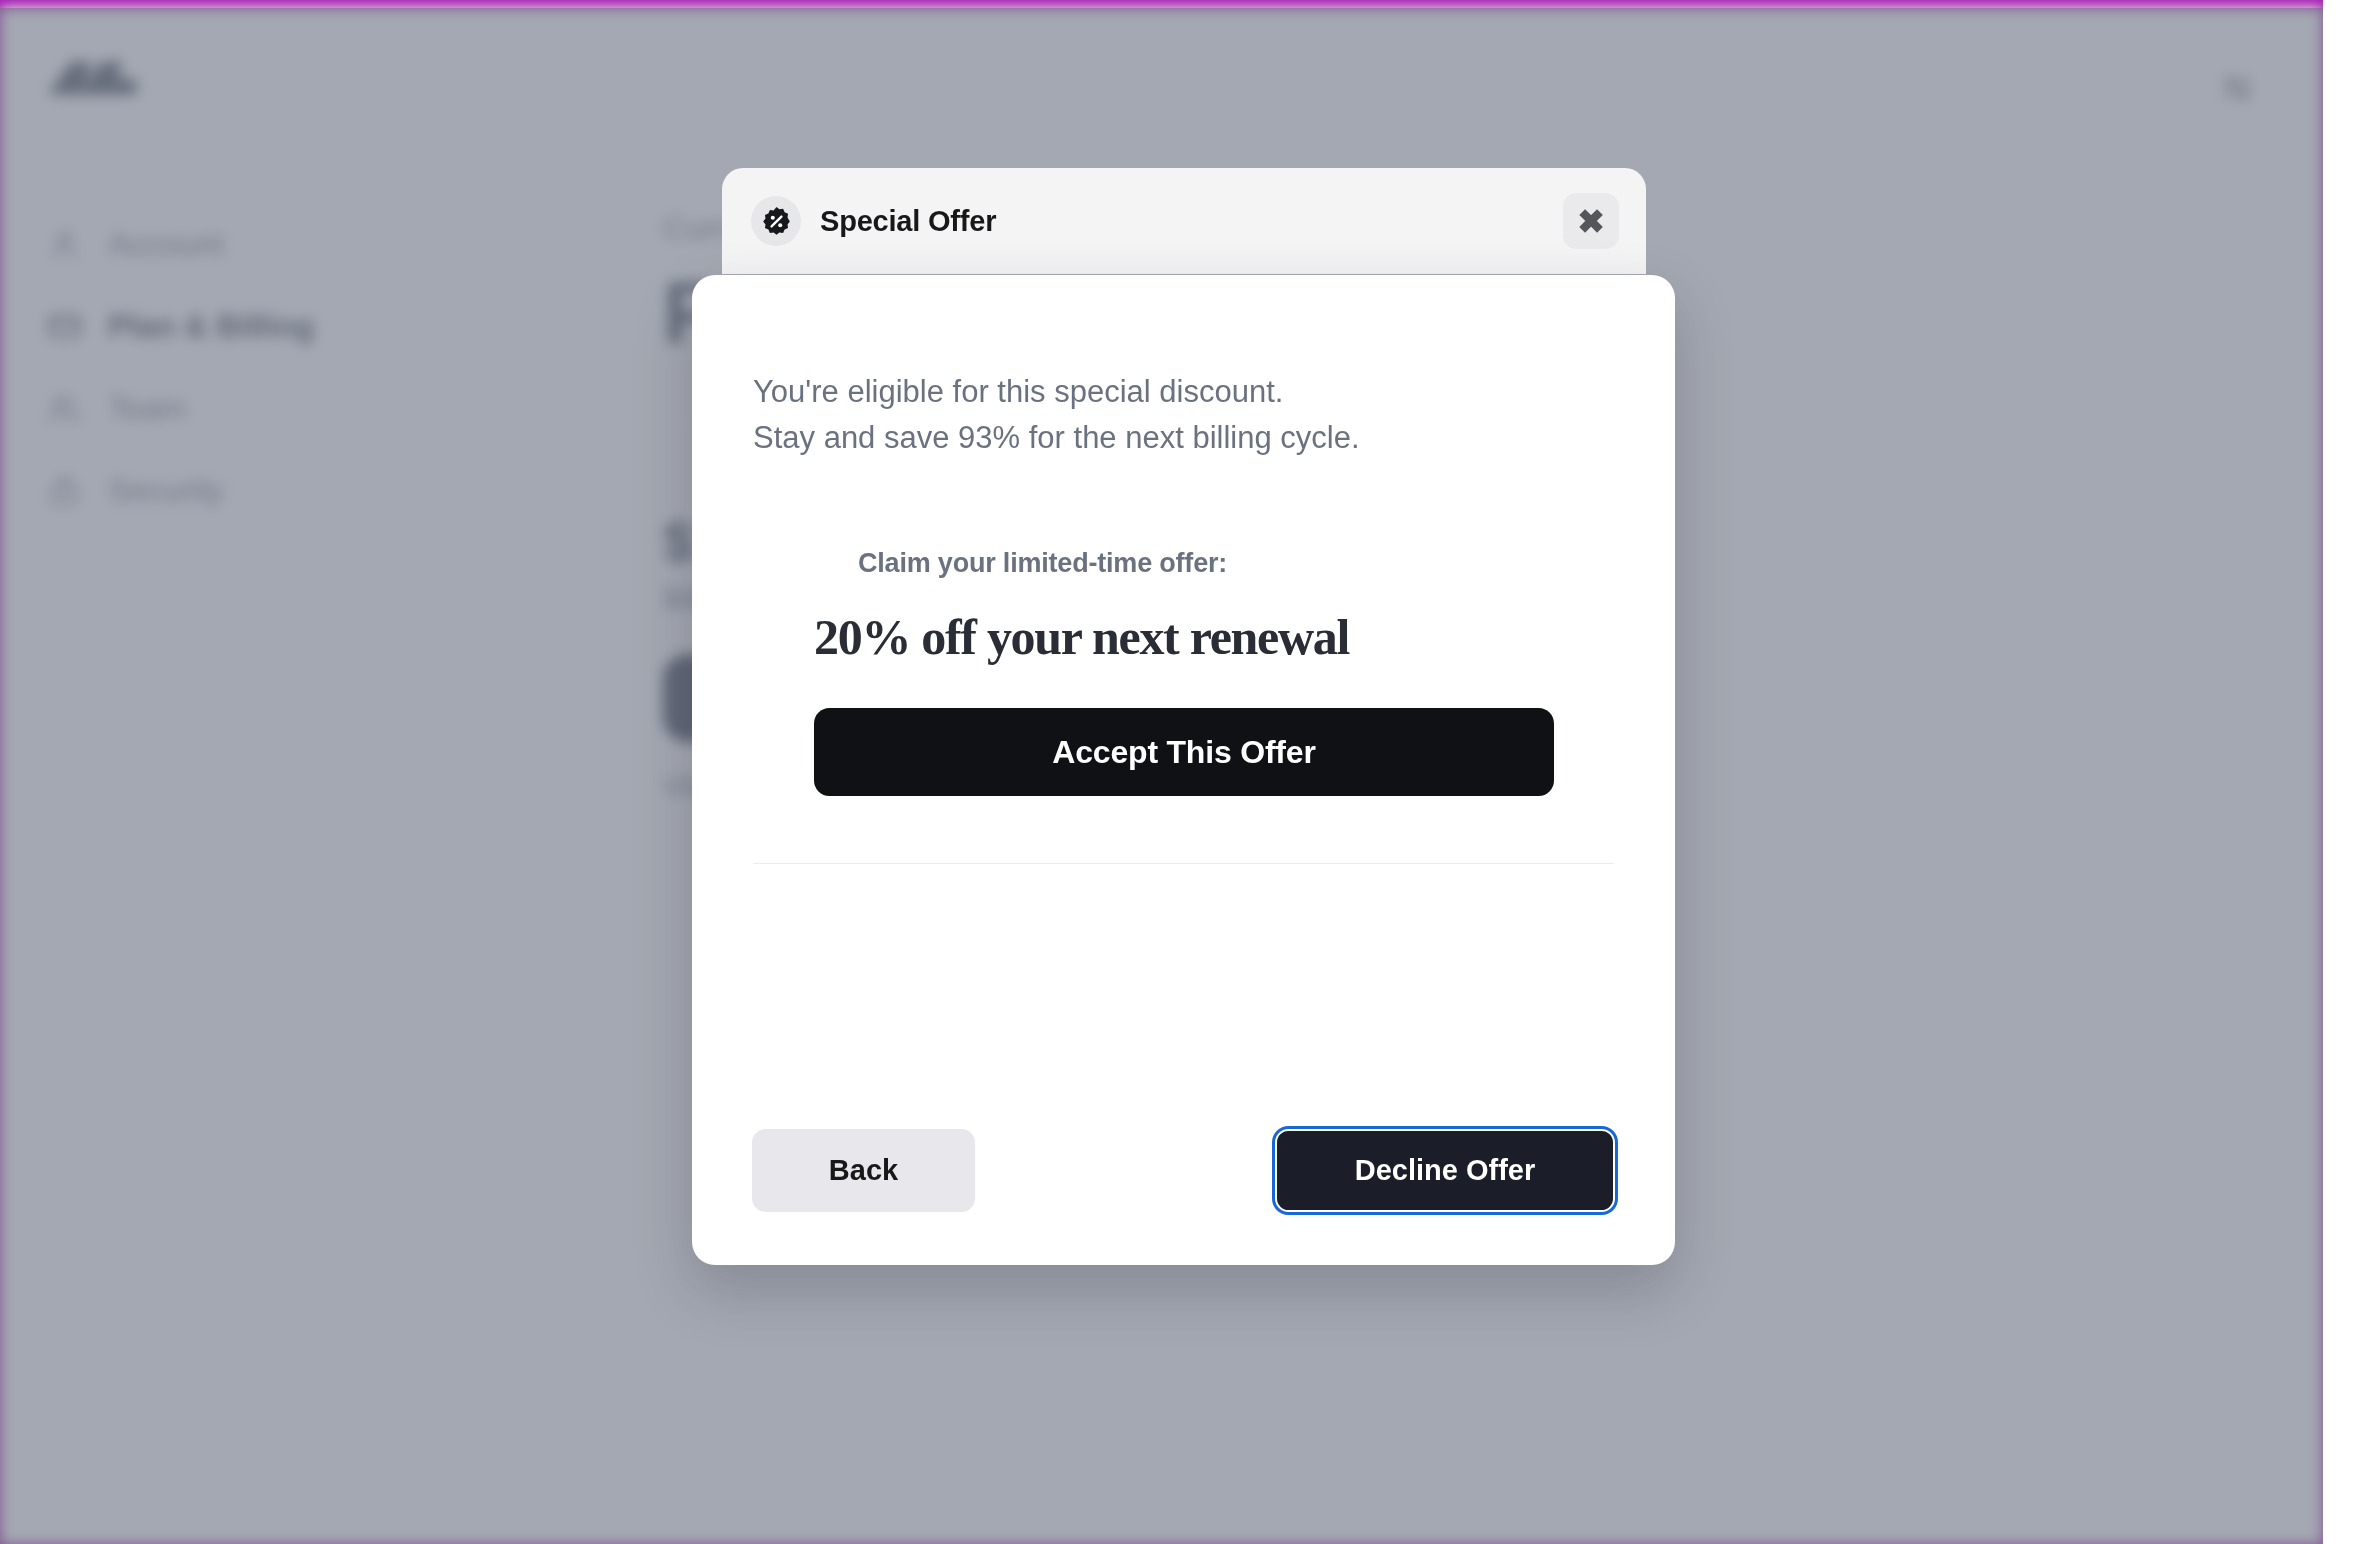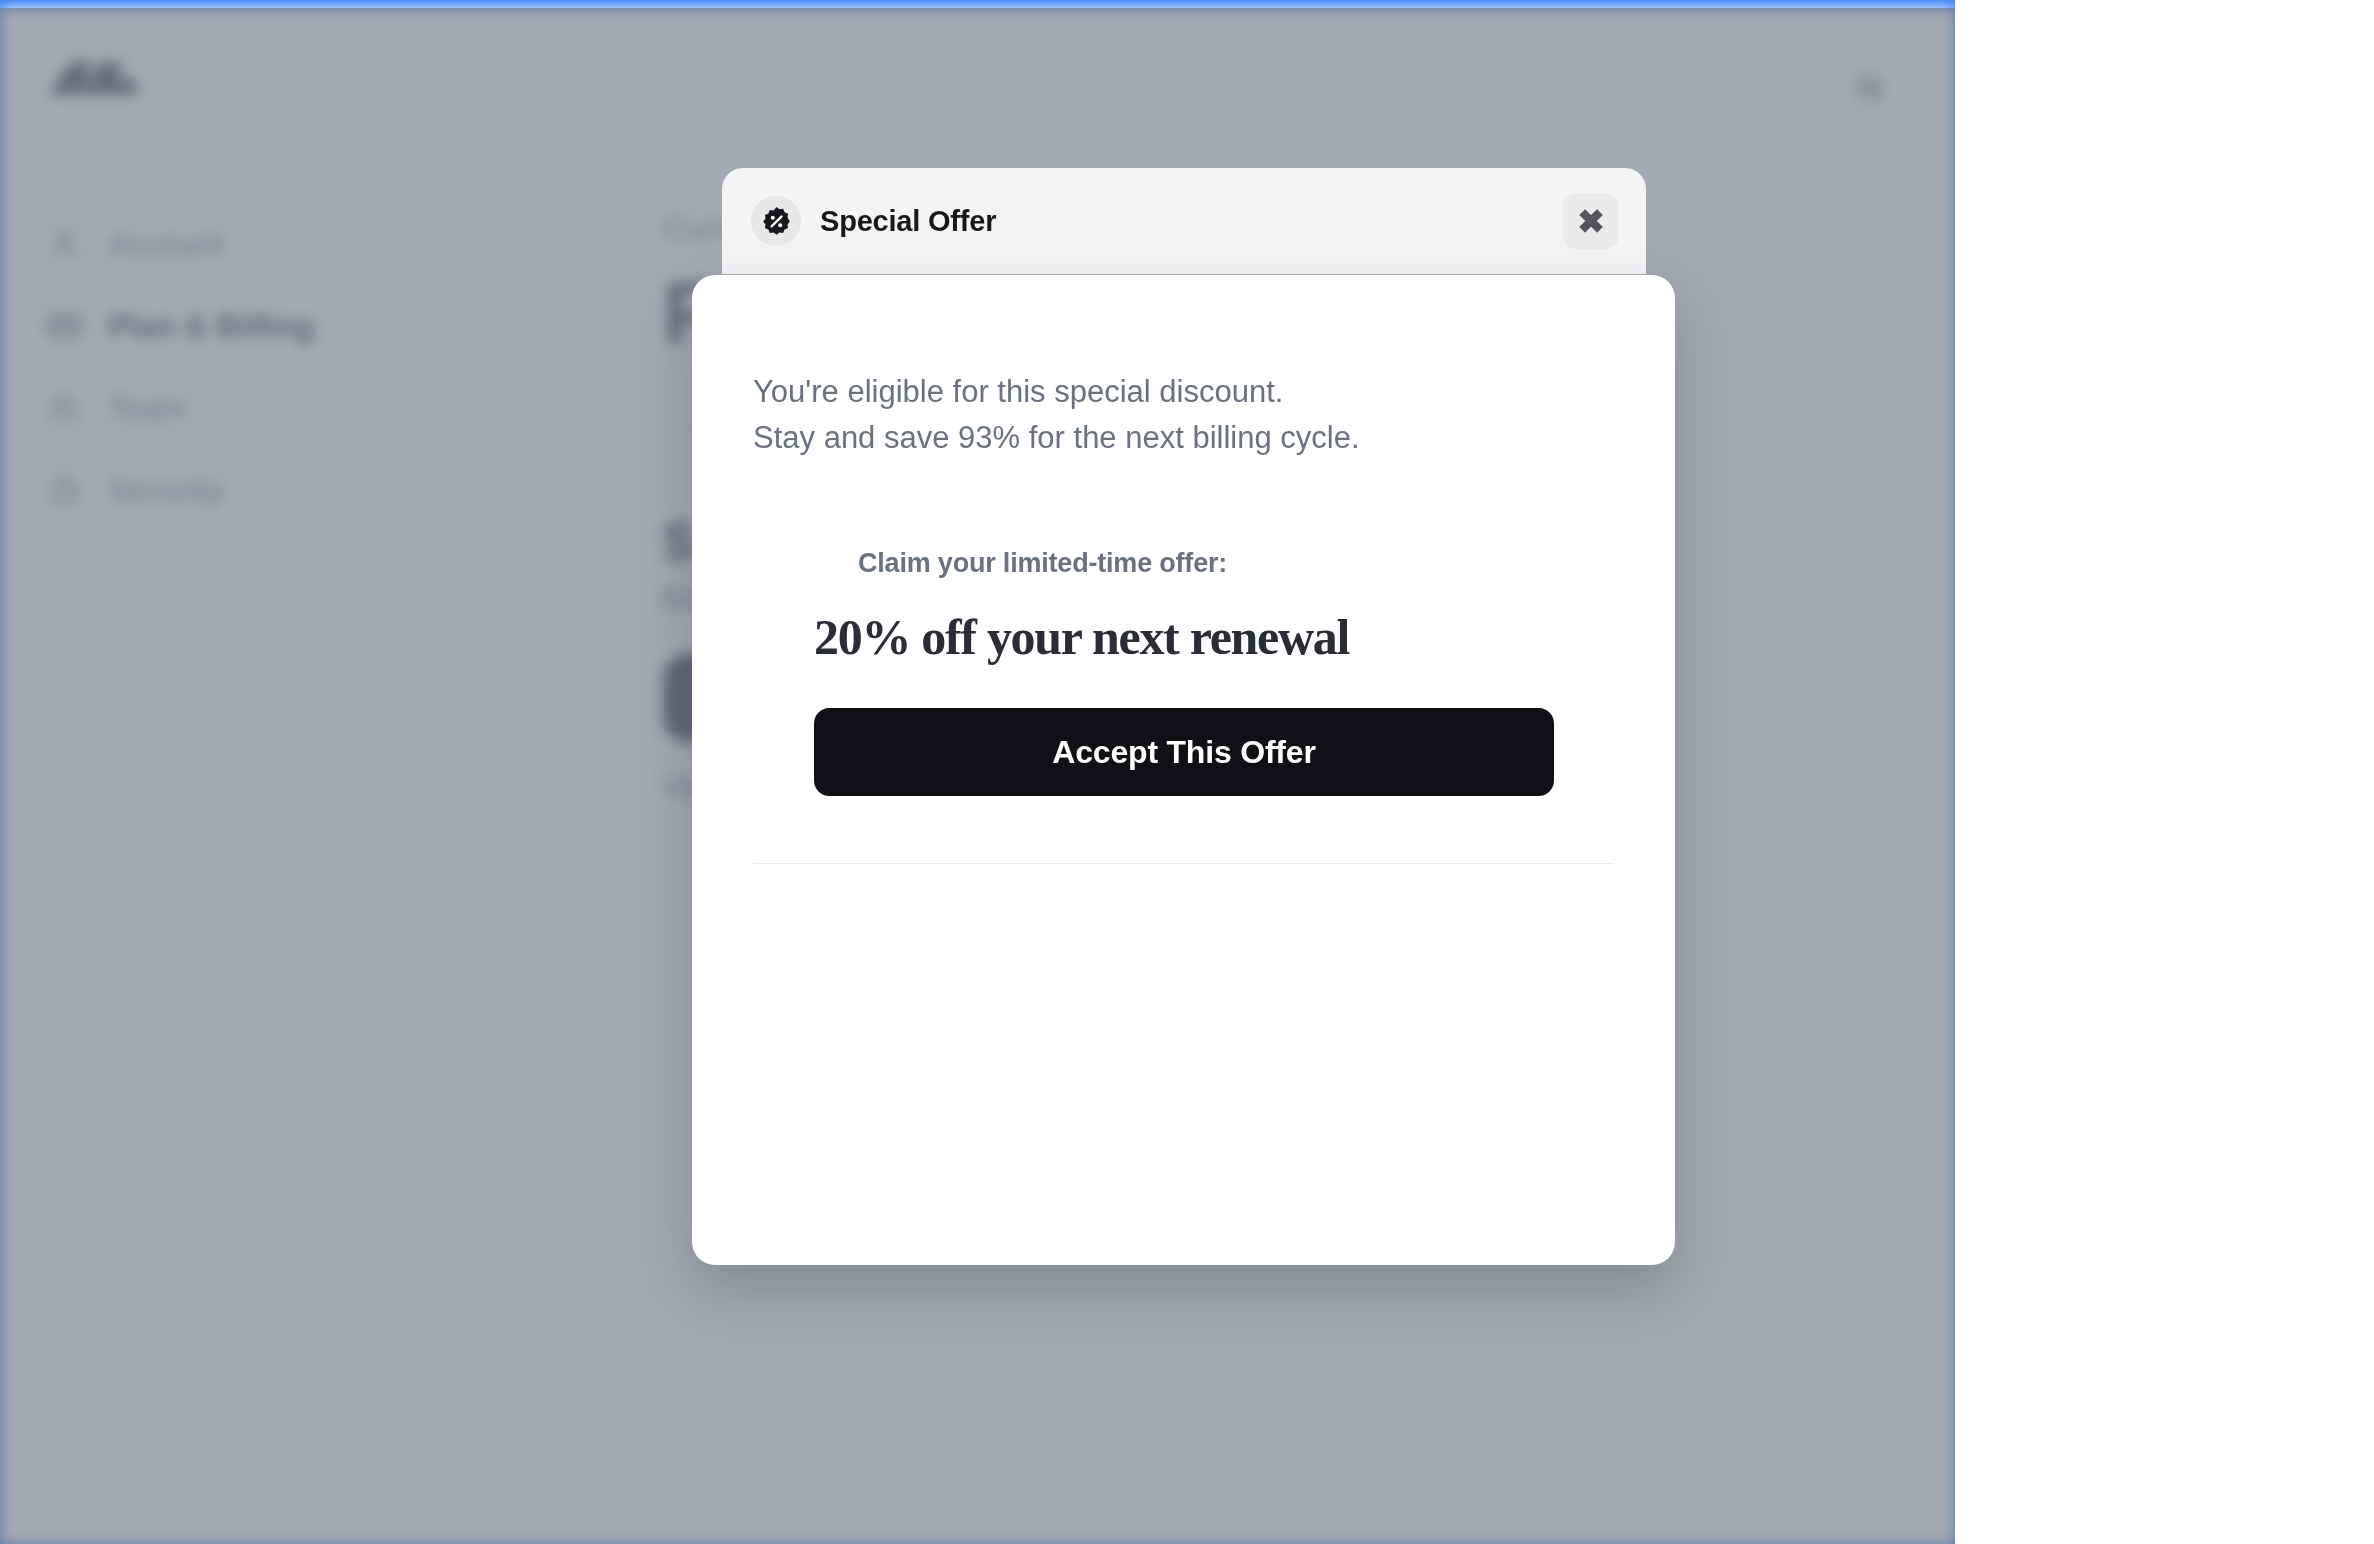--- a/index.html
+++ b/index.html
@@ -4,21 +4,21 @@
 <style>
   * { margin:0; padding:0; box-sizing:border-box; }
   html, body {
     width:2375px; height:1545px;
     background:#ffffff;
     font-family:"Liberation Sans", sans-serif;
     overflow:hidden;
   }
 
   
-  #page { position:relative; width:1955px; height:1545px; background:#3b82f6; }
+  #page { position:relative; width:2323px; height:1545px; background:#a21caf; }
 
   #app-bg {
     position:absolute; left:0; top:7.7px; right:0; bottom:0;
     background:#ffffff;
     filter:blur(6.7px);
   }
   #scrim {
     position:absolute; left:0; top:7.7px; right:0; bottom:0;
     background:rgba(108,115,130,0.62);
   }
@@ -253,17 +253,23 @@
 
       <div class="offer-block">
         <div class="offer-label">Claim your limited-time offer:</div>
         <div class="offer-amount">20% off your next renewal</div>
         <button class="accept-btn">Accept This Offer</button>
       </div>
 
       <div class="divider"></div>
     </div>
 
+    <div class="footer">
+      <button class="back-btn">Back</button>
+      <span class="decline-wrap">
+        <button class="decline-btn">Decline Offer</button>
+      </span>
+    </div>
 
   </div>
 
 </div>
 
 
 </body></html>

